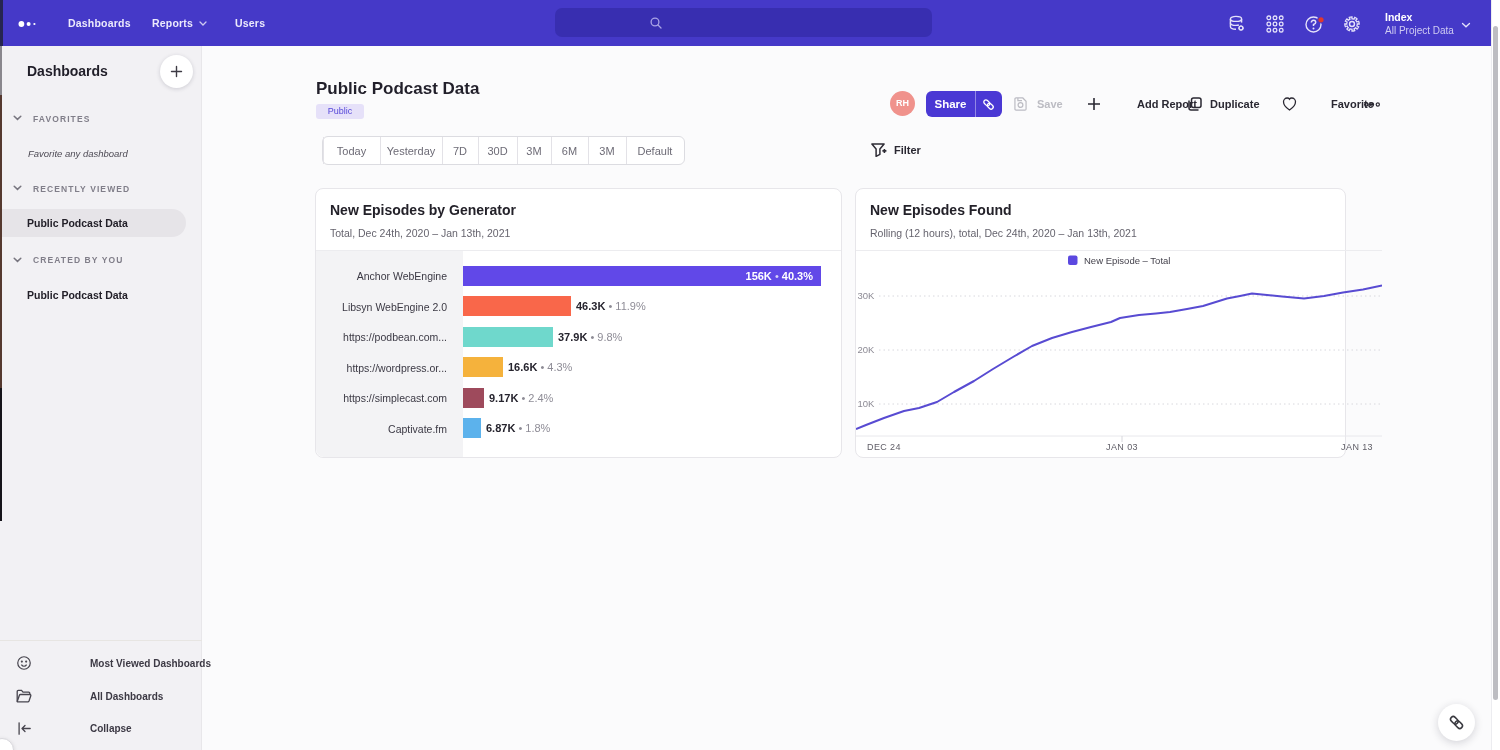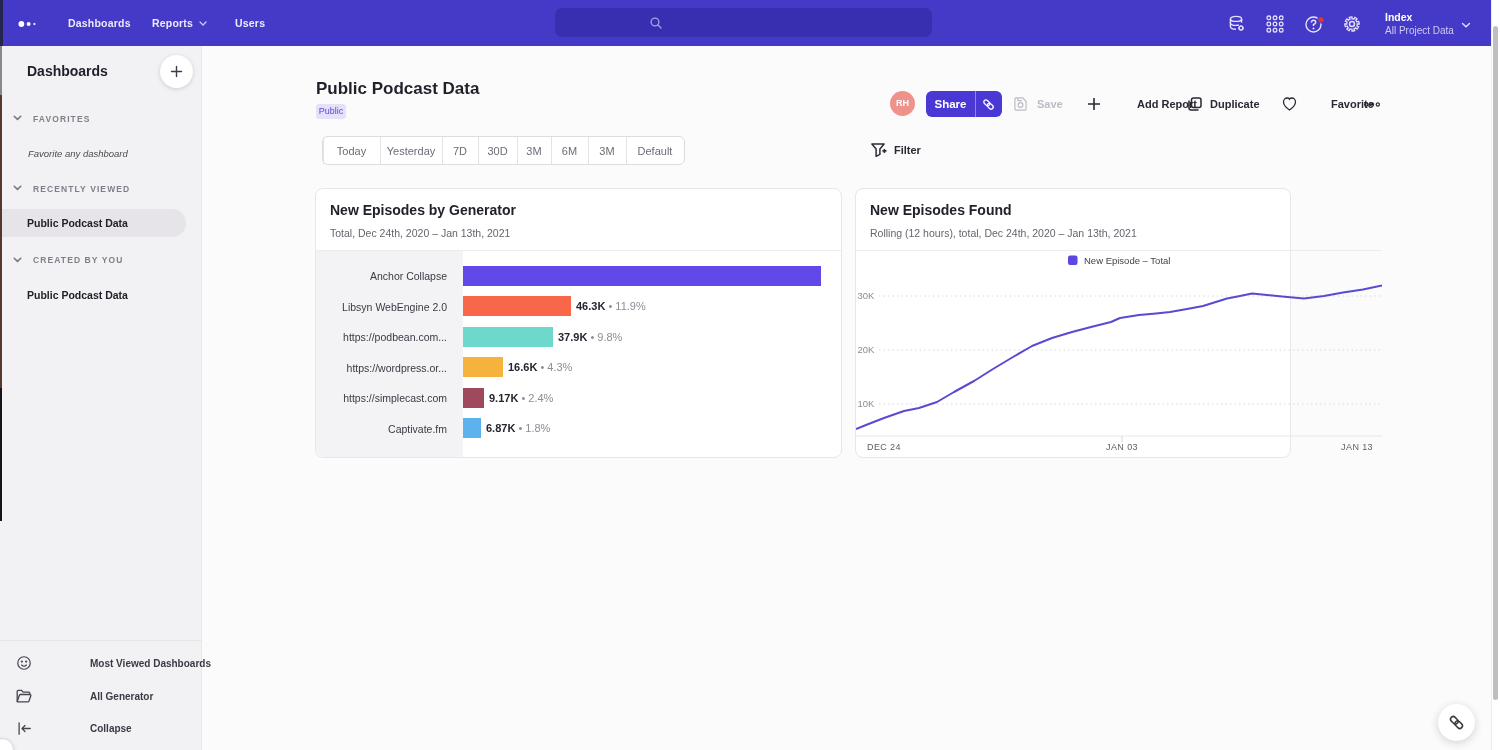--- a/index.html
+++ b/index.html
@@ -117,30 +117,30 @@
     <circle cx="7.5" cy="7.5" r="6.7"></circle>
     <circle cx="5.2" cy="6" r="0.5" fill="#47454e"></circle>
       <circle cx="9.8" cy="6" r="0.5" fill="#47454e"></circle>
     <path d="M4.7 9.3 C5.4 10.4 6.4 11 7.5 11 C8.6 11 9.6 10.4 10.3 9.3"></path>
   </svg>
   <div class="sbbottom" style="top:611.5px;">Most Viewed Dashboards</div>
   <svg class="abs" style="left:16px;top:643px;" width="16" height="15" viewBox="0 0 16 15" fill="none" stroke="#47454e" stroke-width="1.3">
     <path d="M1.2 12.5 V2.5 C1.2 1.9 1.7 1.4 2.3 1.4 H5.5 L7 3.2 H12.7 C13.3 3.2 13.8 3.7 13.8 4.3 V5.4"></path>
     <path d="M1.2 12.5 L3.4 6.3 C3.55 5.85 3.95 5.5 4.5 5.5 H13.9 C14.6 5.5 15 6.2 14.8 6.8 L13 12 C12.8 12.5 12.4 12.8 11.9 12.8 H1.6 C1.4 12.8 1.2 12.7 1.2 12.5 Z"></path>
   </svg>
-  <div class="sbbottom" style="top:644.5px;">All Generator</div>
+  <div class="sbbottom" style="top:644.5px;">All Dashboards</div>
   <svg class="abs" style="left:18px;top:676px;" width="13" height="13" viewBox="0 0 13 13" fill="none" stroke="#47454e" stroke-width="1.3">
     <path d="M1.1 0.8 V12.2" stroke-linecap="round"></path>
     <path d="M12.2 6.5 H4.2 M7 3.5 L4 6.5 L7 9.5" stroke-linecap="round" stroke-linejoin="round"></path>
   </svg>
   <div class="sbbottom" style="top:676.5px;">Collapse</div>
 </div>
 
 <div class="abs" style="left:316px;top:79px;font-size:17px;font-weight:700;color:#211f2a;white-space:nowrap;">Public Podcast Data</div>
-<div class="abs" style="left:316px;top:104px;height:15px;width:30px;text-align:center;background:#e6e1f9;border-radius:3px;font-size:9px;line-height:15px;color:#5748d9;">Public</div>
+<div class="abs" style="left:316px;top:104px;height:15px;width:48px;text-align:center;background:#e6e1f9;border-radius:3px;font-size:9px;line-height:15px;color:#5748d9;">Public</div>
 
 <div class="abs" style="left:890px;top:91px;width:25px;height:25px;border-radius:50%;background:#f0928c;color:#fff;font-size:9px;font-weight:700;text-align:center;line-height:25px;">RH</div>
 <div class="abs" style="left:926px;top:91px;width:76px;height:26px;background:#4a38d4;border-radius:6px;">
   <div class="abs" style="left:0;top:0;width:49px;height:26px;color:#fff;font-size:11.5px;font-weight:700;text-align:center;line-height:26px;">Share</div>
   <div class="abs" style="left:49px;top:0;width:1px;height:26px;background:rgba(255,255,255,0.4);"></div>
   <svg class="abs" style="left:55px;top:6px;" width="15" height="15" viewBox="0 0 24 24" fill="none" stroke="#fff" stroke-width="2.1">
     <g transform="rotate(45 12 12)">
       <rect x="2.8" y="8.6" width="10.6" height="6.8" rx="3.4"></rect>
       <rect x="10.6" y="8.6" width="10.6" height="6.8" rx="3.4"></rect>
     </g>
@@ -185,40 +185,41 @@
   <path d="M0.9 1 H13.1 L8.9 5.9 V11.3 L5.1 13.3 V5.9 Z" stroke-linejoin="round"></path>
   <path d="M13.4 5.9 V9.9 M11.4 7.9 H15.4" stroke-width="1.6"></path>
 </svg>
 <div class="actlab" style="left:894px;top:143.5px;font-size:11px;">Filter</div>
 
 <div class="card" style="left:315px;width:527px;">
   <div class="cardtitle">New Episodes by Generator</div>
   <div class="cardsub">Total, Dec 24th, 2020 – Jan 13th, 2021</div>
   <div class="abs" style="left:0;top:61px;width:525px;height:1px;background:#ececef;"></div>
   <div class="abs" style="left:0;top:62px;width:147px;height:206px;background:#f3f3f5;border-radius:0 0 0 8px;"></div>
-  <div class="rowlab" style="top:81px;">Anchor Collapse</div>
+  <div class="rowlab" style="top:81px;">Anchor WebEngine</div>
   <div class="rowlab" style="top:111.5px;">Libsyn WebEngine 2.0</div>
   <div class="rowlab" style="top:142px;">https://podbean.com...</div>
   <div class="rowlab" style="top:172.5px;">https://wordpress.or...</div>
   <div class="rowlab" style="top:203px;">https://simplecast.com</div>
   <div class="rowlab" style="top:233.5px;">Captivate.fm</div>
   <div class="abs" style="left:147px;top:76.5px;width:358px;height:20px;background:#6148e8;"></div>
   <div class="abs" style="left:147px;top:107px;width:108px;height:20px;background:#f9674a;"></div>
   <div class="abs" style="left:147px;top:137.5px;width:90px;height:20px;background:#6fd8cc;"></div>
   <div class="abs" style="left:147px;top:168px;width:40px;height:20px;background:#f5b23c;"></div>
   <div class="abs" style="left:147px;top:198.5px;width:21px;height:20px;background:#9e4a5c;"></div>
   <div class="abs" style="left:147px;top:229px;width:18px;height:20px;background:#5cb2ec;"></div>
+  <div class="val" style="left:0;top:80.5px;width:497px;text-align:right;color:#ffffff;">156K <span style="color:#d9d3f8;">•</span> <span style="color:#fff;font-weight:700;">40.3%</span></div>
   <div class="val" style="left:260px;top:111px;">46.3K <span>• 11.9%</span></div>
   <div class="val" style="left:242px;top:141.5px;">37.9K <span>• 9.8%</span></div>
   <div class="val" style="left:192px;top:172px;">16.6K <span>• 4.3%</span></div>
   <div class="val" style="left:173px;top:202.5px;">9.17K <span>• 2.4%</span></div>
   <div class="val" style="left:170px;top:233px;">6.87K <span>• 1.8%</span></div>
 </div>
 
-<div class="card" style="left:855px;width:436px;padding-left:35px;">
+<div class="card" style="left:855px;width:491px;padding-left:35px;">
   <div class="cardtitle">New Episodes Found</div>
   <div class="cardsub">Rolling (12 hours), total, Dec 24th, 2020 – Jan 13th, 2021</div>
   <div class="abs" style="left:0;top:61px;width:526px;height:1px;background:#ececef;"></div>
   <div class="abs" style="left:0;top:62px;width:526px;height:206px;">
     <svg width="526" height="206" viewBox="0 0 526 206">
       <rect x="212" y="4.5" width="9.5" height="9.5" rx="2" fill="#5b48e0"></rect>
       <text x="228" y="13" font-size="9.5" fill="#45434d" font-family="Liberation Sans">New Episode – Total</text>
       <line x1="23" y1="45" x2="526" y2="45" stroke="#d8d8dd" stroke-width="1" stroke-dasharray="1.5,3"></line>
       <line x1="23" y1="99" x2="526" y2="99" stroke="#d8d8dd" stroke-width="1" stroke-dasharray="1.5,3"></line>
       <line x1="23" y1="153" x2="526" y2="153" stroke="#d8d8dd" stroke-width="1" stroke-dasharray="1.5,3"></line>

